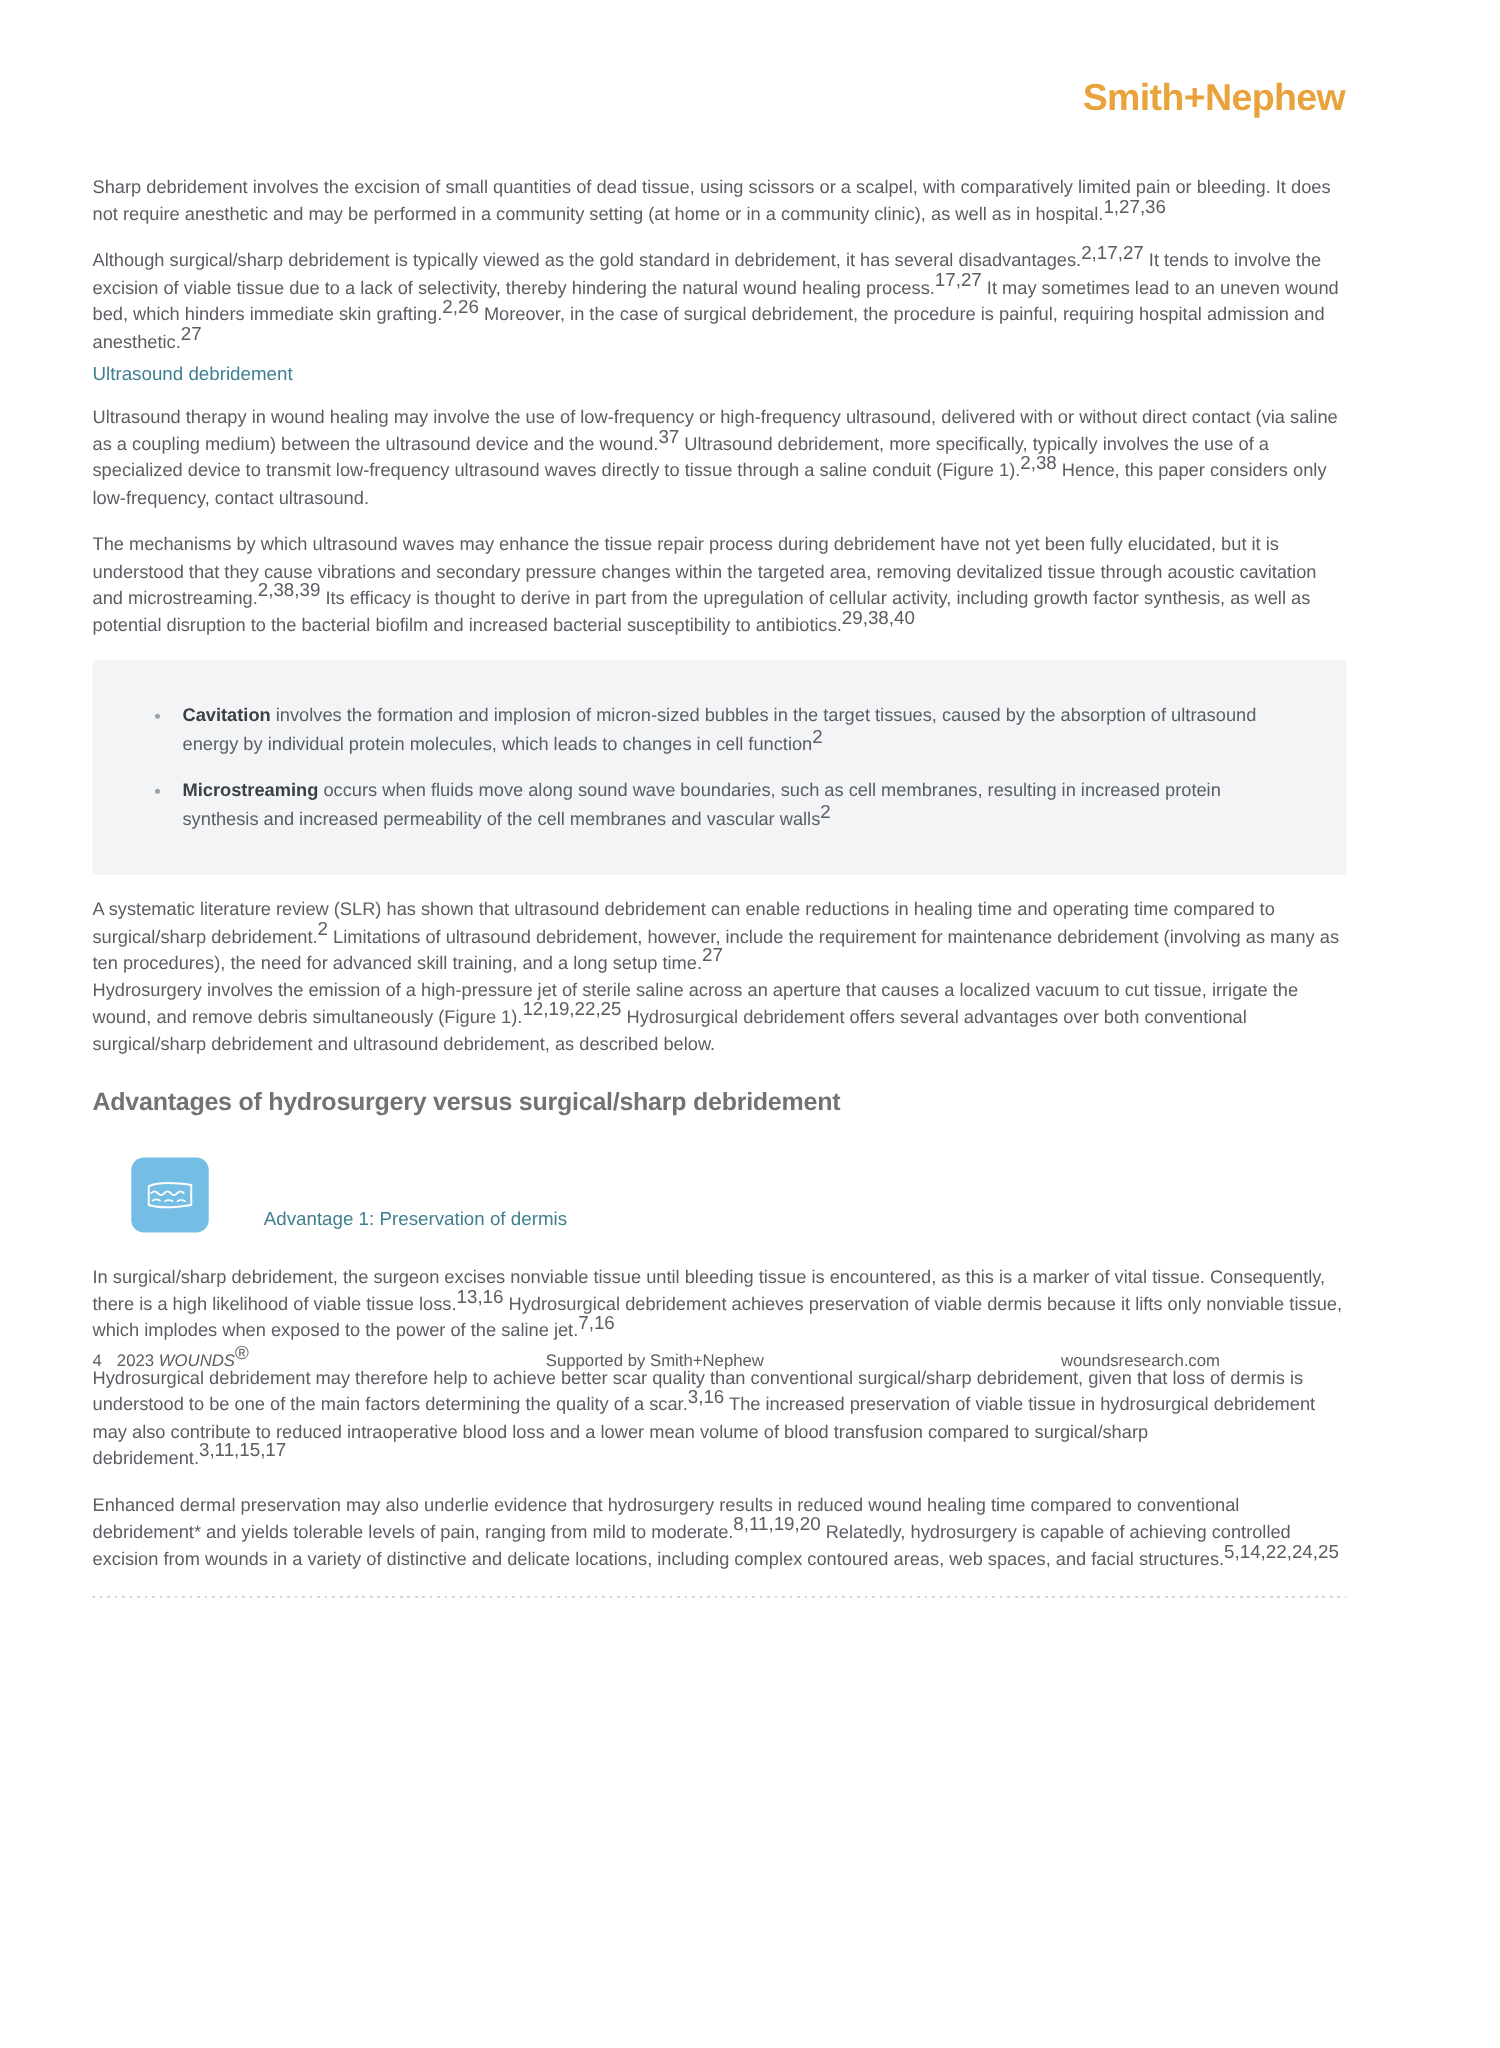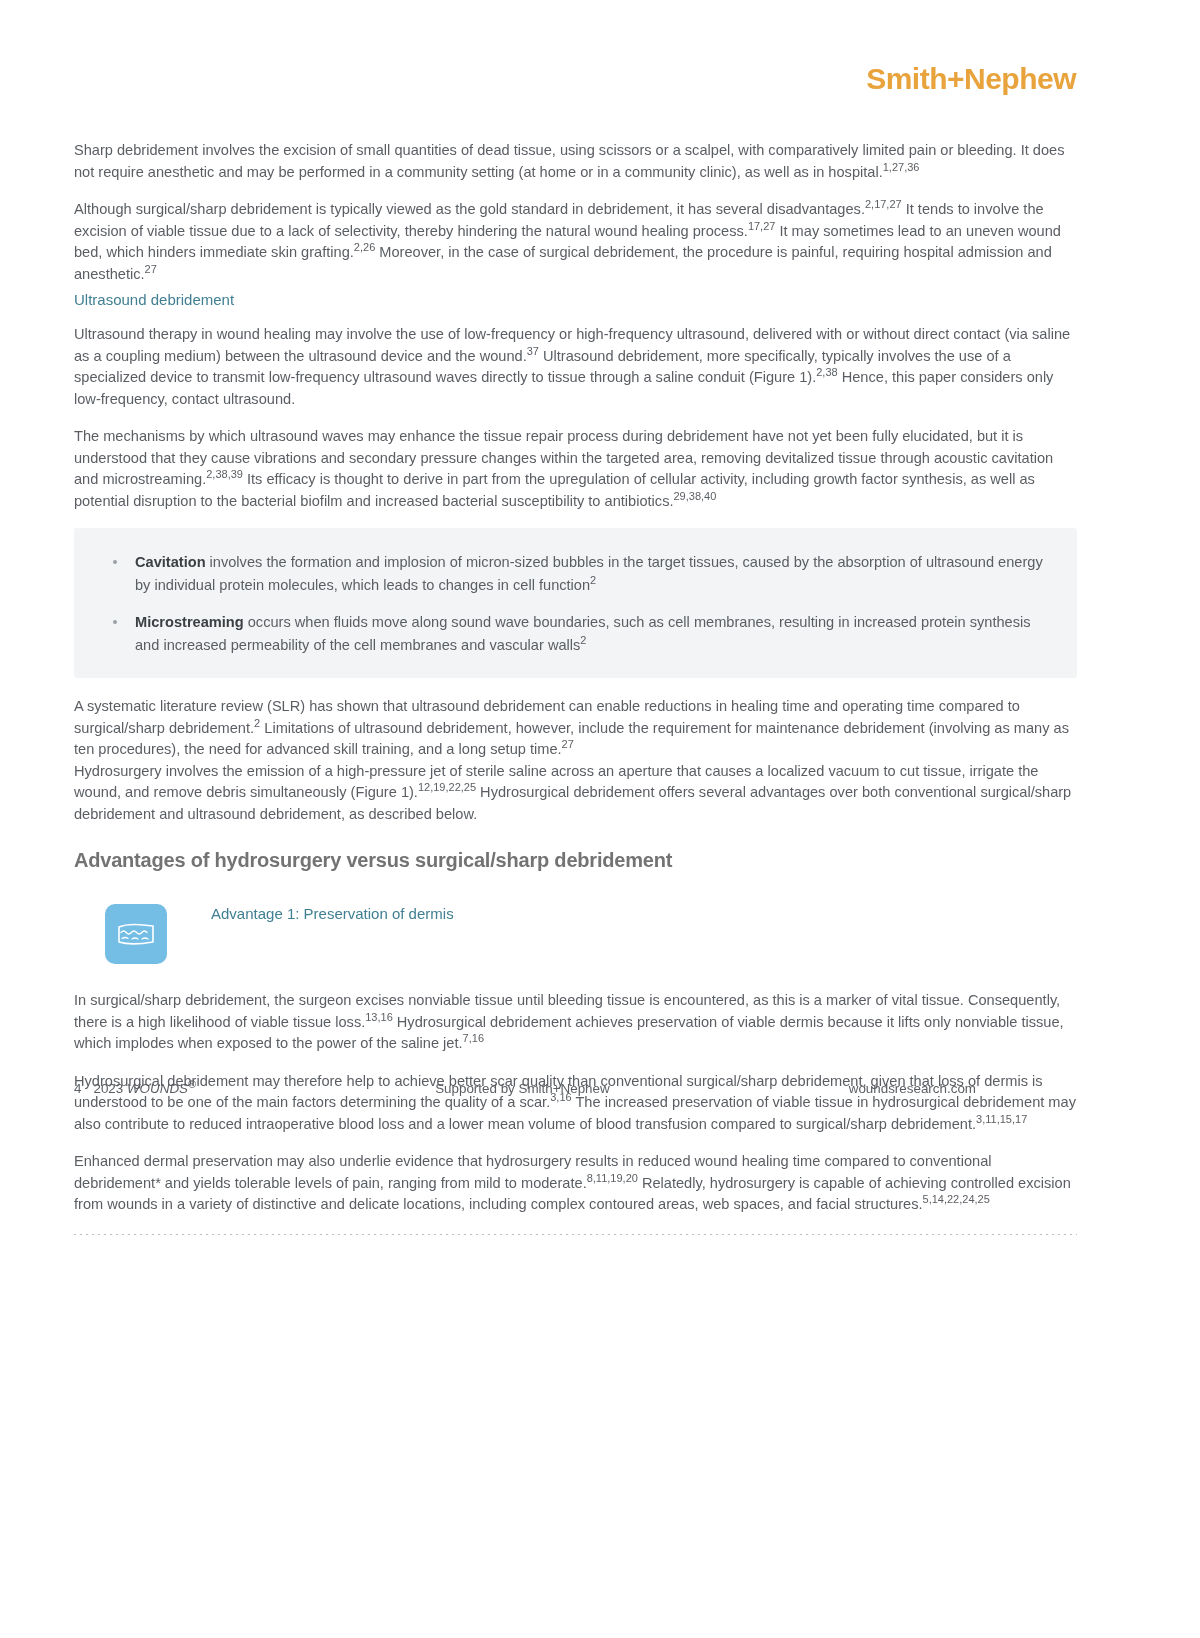--- a/index.html
+++ b/index.html
@@ -20,53 +20,53 @@
 
   
   .col{position:absolute;left:74px;top:140px;width:1003px;}
 
   p.body{
     margin:0 0 16px 0;
     font-size:14.6px;line-height:21.5px;color:#5a5e63;
     text-align:left;
   }
   p.body:last-child{margin-bottom:0;}
-  sup{font-size:11px;line-height:0;vertical-align:super;}
+  sup{font-size:15px;line-height:0;vertical-align:super;}
 
   h3.sub{
     margin:4px 0 14px 0;
     font-size:15px;font-weight:normal;line-height:21px;
     color:#3f7f91;
   }
   h2.section{
     margin:22px 0 14px 0;
     font-size:20px;font-weight:bold;line-height:27px;
     color:#737373;letter-spacing:-0.2px;
   }
 
   
   .callout{
     background:#f3f4f5;border-radius:3px;
     padding:22px 30px 20px 30px;margin:16px 0 18px 0;
   }
-  .callout ul{margin:1px;padding:0;list-style:none;}
+  .callout ul{margin:12px;padding:0;list-style:none;}
   .callout li{
     position:relative;padding-left:30px;margin-bottom:14px;
     font-size:14.6px;line-height:23px;color:#5a5e63;
   }
   .callout li:last-child{margin-bottom:0;}
   .callout li:before{
     content:"";position:absolute;left:8px;top:9px;
     width:4px;height:4px;border-radius:50%;background:#9aa0a6;
   }
   .callout b{color:#3c4045;font-weight:bold;}
 
   
   .advantage{
-    display:flex;align-items:flex-start;
+    display:flex;align-items:flex-end;
     margin:30px 0 26px 0;min-height:58px;padding-left:31px;
   }
   .adv-icon{
     width:62px;height:60px;border-radius:10px;
     background:#74bde4;
     display:flex;align-items:center;justify-content:center;
     flex:0 0 auto;
   }
   .adv-label{
     margin-left:44px;font-size:15px;color:#3f7f91;line-height:20px;

